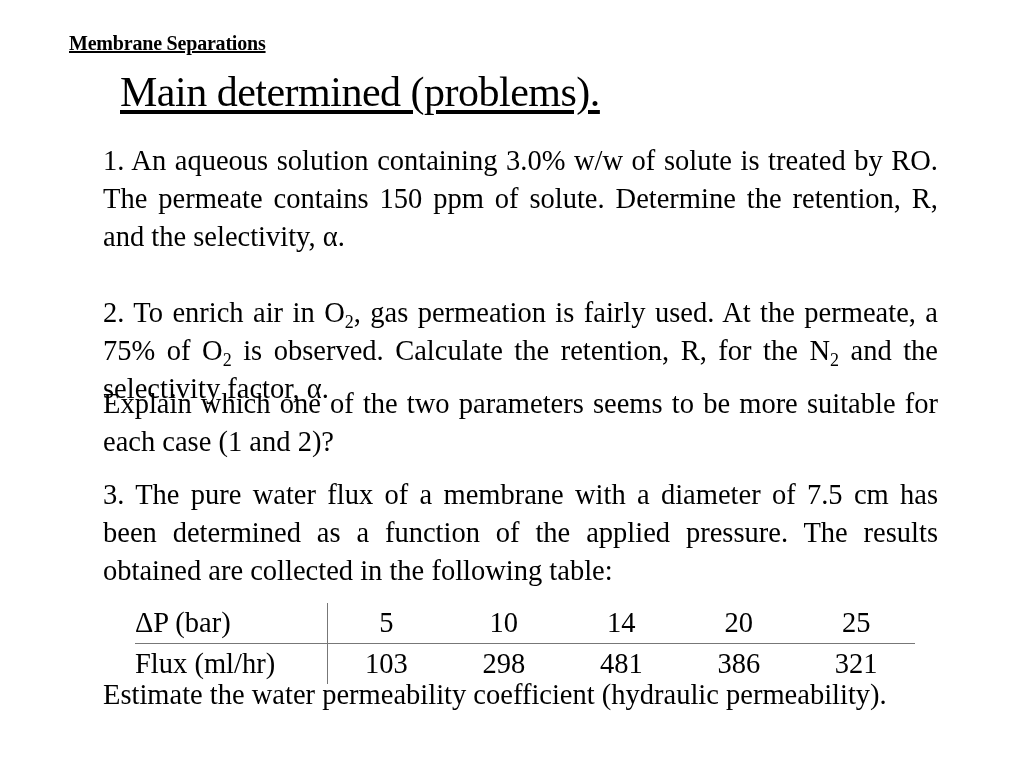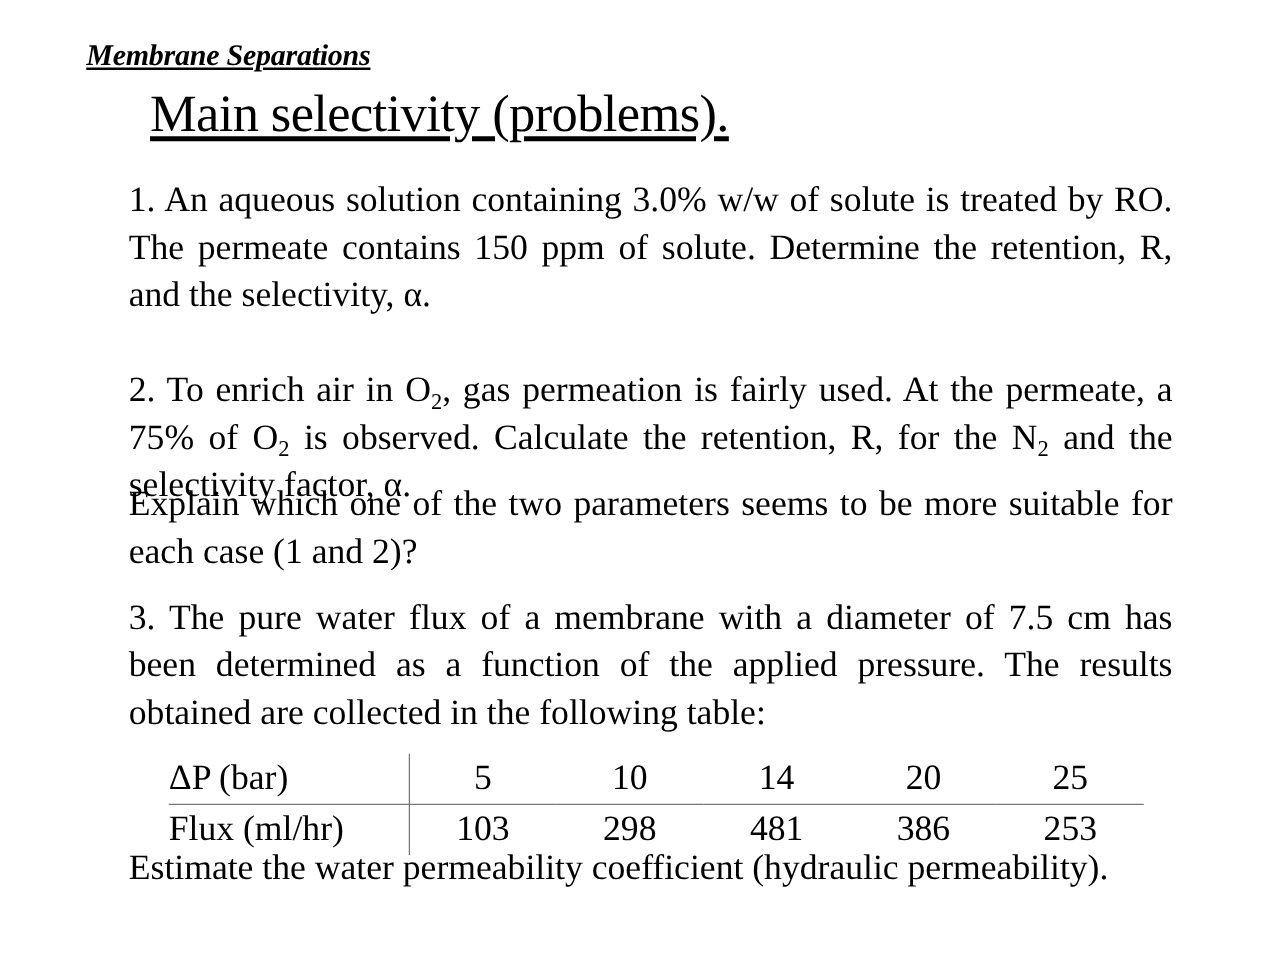--- a/index.html
+++ b/index.html
@@ -2,23 +2,22 @@
 <html><head>
   <meta charset="utf-8">
   <style>
     html, body { margin: 0; padding: 0; background: #ffffff; }
     body {
       width: 1024px; height: 766px; position: relative; overflow: hidden;
       font-family: "Liberation Serif", "DejaVu Serif", serif; color: #000;
     }
     .header {
       position: absolute; left: 69px; top: 32px;
-      font-size: 24px; font-weight: bold; text-decoration: underline;
+      font-size: 20px; font-weight: bold; text-decoration: underline;
       letter-spacing: -0.2px;
-      font-style: italic;
     }
     .title {
       position: absolute; left: 120px; top: 68px;
       font-size: 42px; text-decoration: underline; text-underline-offset: 4px;
       letter-spacing: -0.5px;
     }
     .para {
       position: absolute; left: 103px; width: 835px;
       font-size: 28.5px; line-height: 38px; text-align: justify;
       text-align-last: left;
@@ -35,21 +34,21 @@
     }
     .tbl td { height: 40px; padding: 0; text-align: center; }
     .tbl td.lbl { text-align: left; width: 178px; border-right: 1px solid #777; padding-right: 18px; }
     .tbl tr.r1 td { border-bottom: 1px solid #777; }
     .tbl td.val { width: 121px; }
   </style>
 </head>
 <body>
 
 <div class="header">Membrane Separations</div>
-<div class="title">Main selectivity (problems).</div>
+<div class="title">Main determined (problems).</div>
 
 <div class="para p1">1. An aqueous solution containing 3.0% w/w of solute is treated by RO. The permeate contains 150 ppm of solute. Determine the retention, R, and the selectivity, α.</div>
 
 <div class="para p2"><span>2. To enrich air in O</span><sub>2</sub><span>, gas permeation is fairly used. At the permeate, a 75% of O</span><sub>2</sub><span> is observed. Calculate the retention, R, for the N</span><sub>2</sub><span> and the selectivity factor, α.</span></div>
 
 <div class="para p3">Explain which one of the two parameters seems to be more suitable for each case (1 and 2)?</div>
 
 <div class="para p4">3. The pure water flux of a membrane with a diameter of 7.5 cm has been determined as a function of the applied pressure. The results obtained are collected in the following table:</div>
 
 <table class="tbl">
@@ -61,18 +60,18 @@
     <td class="val">14</td>
     <td class="val">20</td>
     <td class="val">25</td>
   </tr>
   <tr class="r2">
     <td class="lbl">Flux (ml/hr)</td>
     <td class="val">103</td>
     <td class="val">298</td>
     <td class="val">481</td>
     <td class="val">386</td>
-    <td class="val">253</td>
+    <td class="val">321</td>
   </tr>
 </tbody>
   </table>
 
 <div class="para p5">Estimate the water permeability coefficient (hydraulic permeability).</div>
 
 </body></html>

